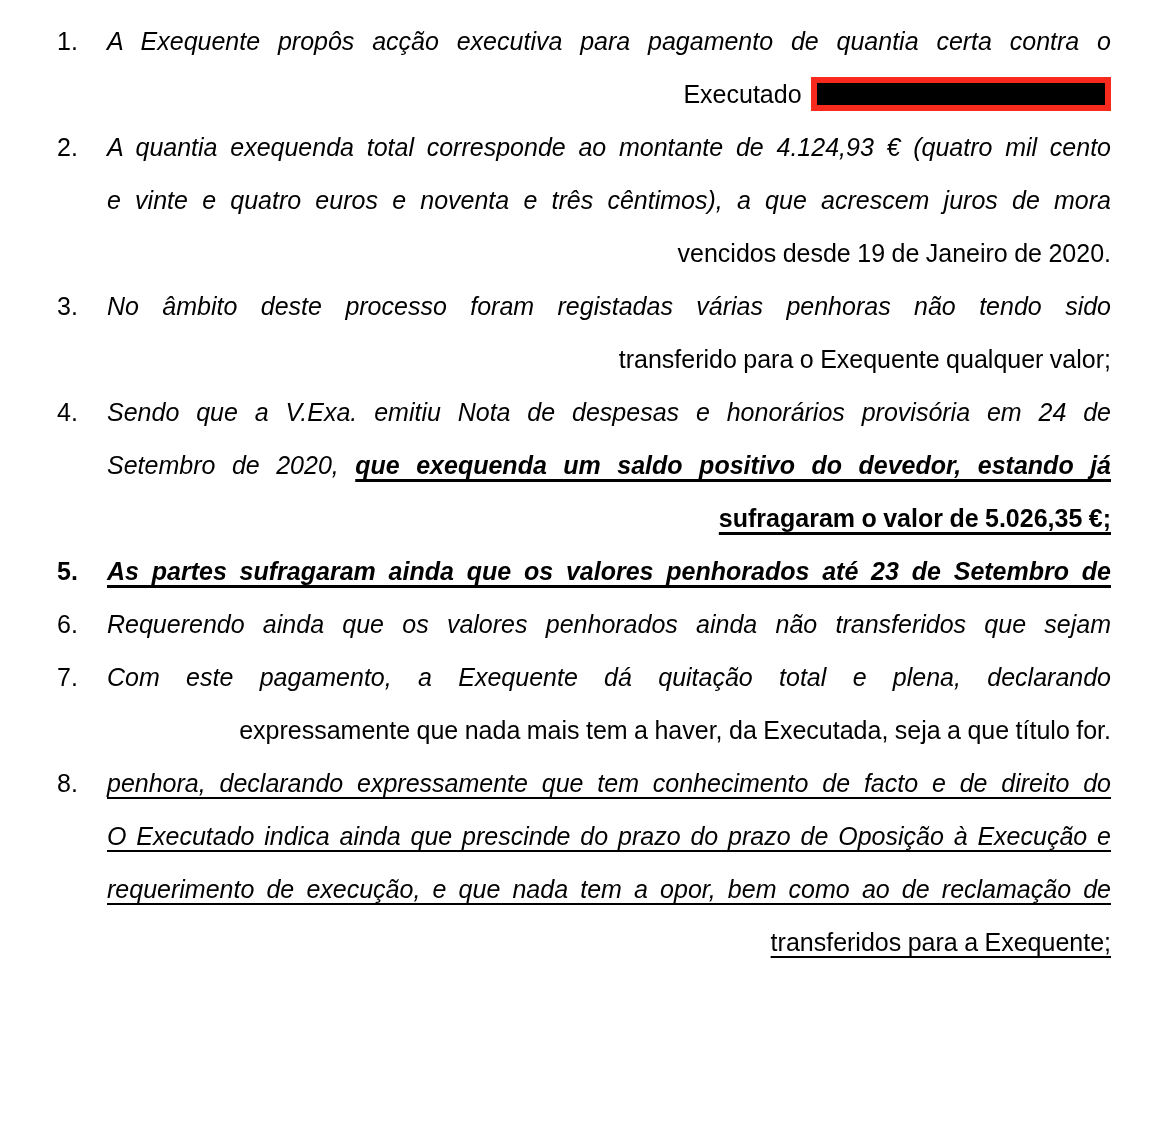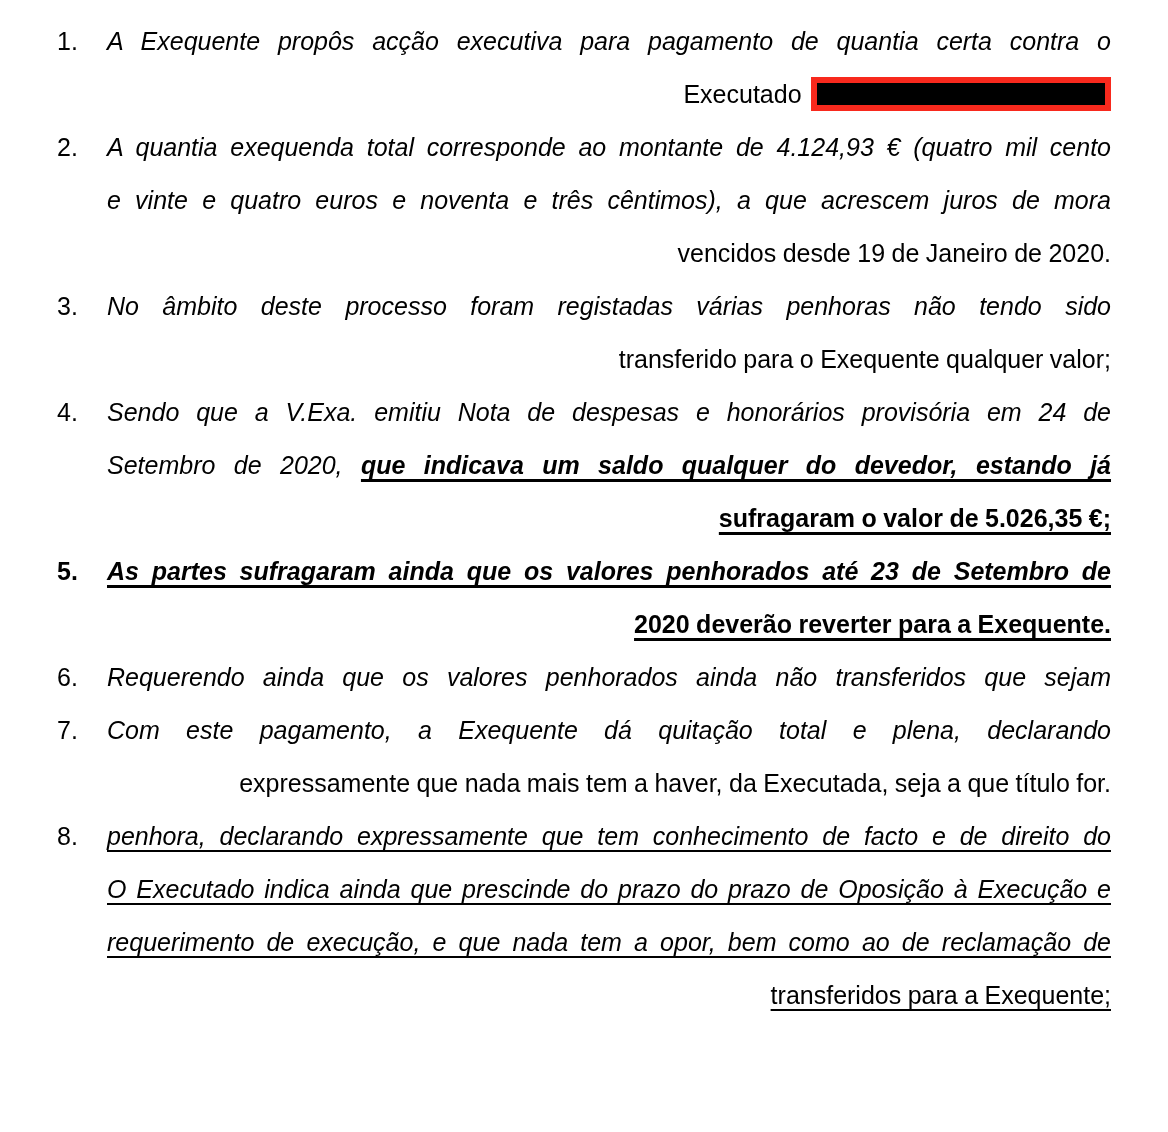--- a/index.html
+++ b/index.html
@@ -71,27 +71,26 @@
         <div class="line"><span class="">vencidos desde 19 de Janeiro de 2020.</span></div>
       </div>
       <div class="item">
         <span class="num">3.</span>
         <div class="line justify"><span class="">No âmbito deste processo foram registadas várias penhoras não tendo sido</span></div>
         <div class="line"><span class="">transferido para o Exequente qualquer valor;</span></div>
       </div>
       <div class="item">
         <span class="num">4.</span>
         <div class="line justify"><span class="">Sendo que a V.Exa. emitiu Nota de despesas e honorários provisória em 24 de</span></div>
-        <div class="line justify"><span class="">Setembro de 2020, </span><span class="seg-bold seg-underline">que indicava um saldo qualquer do devedor, estando já</span></div>
+        <div class="line justify"><span class="">Setembro de 2020, </span><span class="seg-bold seg-underline">que exequenda um saldo positivo do devedor, estando já</span></div>
         <div class="line"><span class="seg-bold seg-underline">sufragaram o valor de 5.026,35 €;</span></div>
       </div>
       <div class="item">
         <span class="num bold">5.</span>
         <div class="line justify"><span class="seg-bold seg-underline">As partes sufragaram ainda que os valores penhorados até 23 de Setembro de</span></div>
-        <div class="line"><span class="seg-bold seg-underline">2020 deverão reverter para a Exequente.</span></div>
       </div>
       <div class="item">
         <span class="num">6.</span>
         <div class="line justify"><span class="">Requerendo ainda que os valores penhorados ainda não transferidos que sejam</span></div>
       </div>
       <div class="item">
         <span class="num">7.</span>
         <div class="line justify"><span class="">Com este pagamento, a Exequente dá quitação total e plena, declarando</span></div>
         <div class="line"><span class="">expressamente que nada mais tem a haver, da Executada, seja a que título for.</span></div>
       </div>

